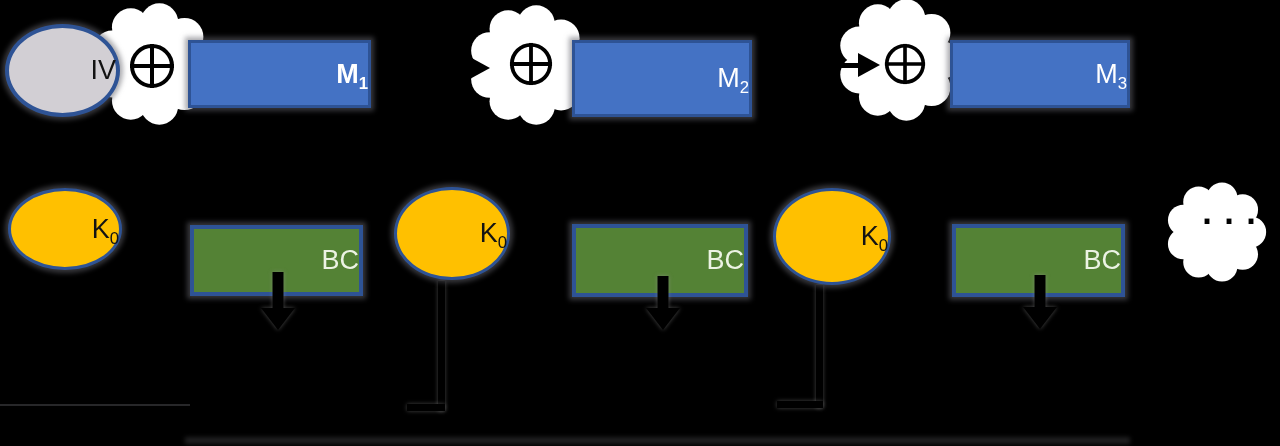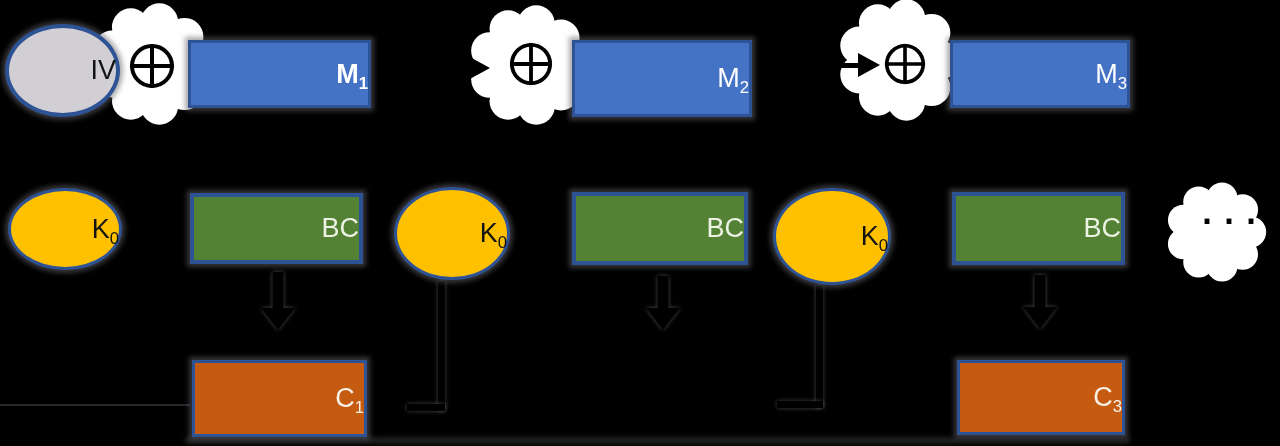--- a/index.html
+++ b/index.html
@@ -11,21 +11,21 @@
   
   .shape{
     position:absolute; display:flex; align-items:center; justify-content:flex-end;
     box-sizing:border-box;
     border:3px solid #2E5395;
     box-shadow:0 0 5px 3px rgba(100,100,108,.55);
     font-size:27px; line-height:1;
   }
   .shape sub{font-size:.62em; line-height:0;}
   .rect-msg{background:#4472C4; color:#FFFFFF;}
-  .rect-bc {background:#548235; color:#ECF3E4; border-width:4px;}
+  .rect-bc {background:#548235; color:#ECF3E4; border-width:4px;margin-top:32px;}
   .rect-ct {background:#C55A11; color:#F8F1E5;}
   .ellipse {border-radius:50%;}
   .ellipse-key{background:#FFC000; color:#131313;}
   .ellipse-iv {background:#D2CFD4; color:#131313; border-width:4px;}
   
   .blob{position:absolute;}
   
   .xor{position:absolute;}
   
   .conn{position:absolute; background:#000;
@@ -196,20 +196,14 @@
   </div>
   <div class="downarrow" style="left:646px; top:276px; width:34px; height:54px;">
     <div class="shaft" style="top:0; width:11px; height:32px;"></div>
     <div class="head" style="top:32px;"></div>
   </div>
   <div class="downarrow" style="left:1023px; top:275px; width:34px; height:54px;">
     <div class="shaft" style="top:0; width:11px; height:32px;"></div>
     <div class="head" style="top:32px;"></div>
   </div>
 
-  <div class="shape rect-ct" style="left:192px; top:360px; width:175px; height:77px;">
-    <span><span>C</span><sub>1</sub></span>
-  </div>
-  <div class="shape rect-ct" style="left:957px; top:360px; width:168px; height:75px;">
-    <span><span>C</span><sub>3</sub></span>
-  </div>
 
 </div>
 
 </body></html>

